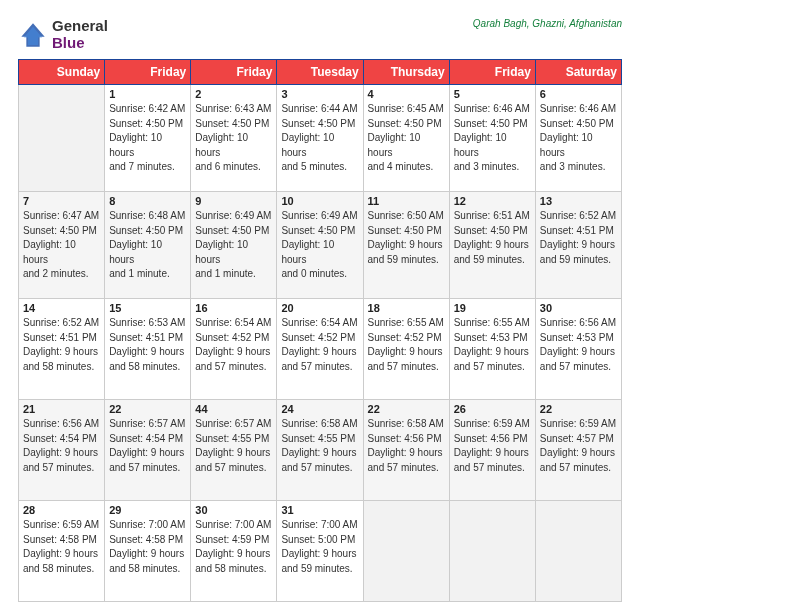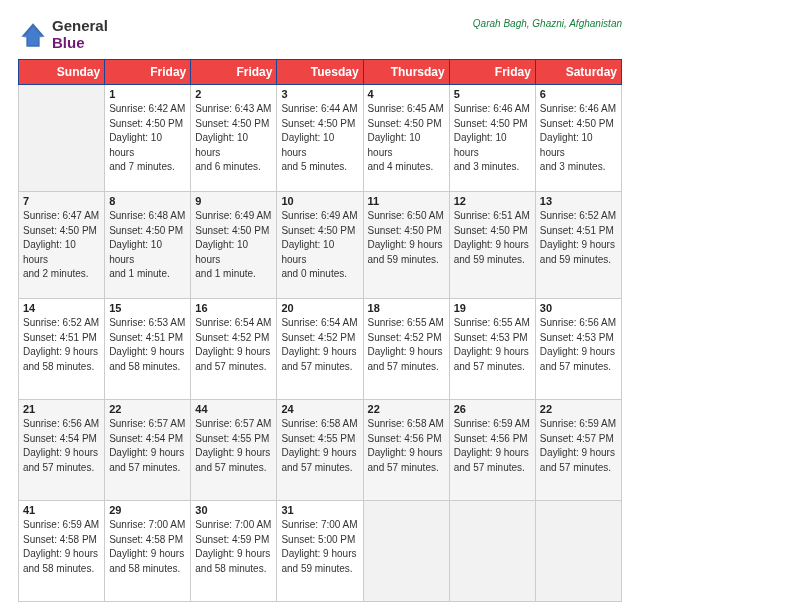--- a/index.html
+++ b/index.html
@@ -242,21 +242,21 @@
             <span class="day-num">26</span>
             <div class="day-info">Sunrise: 6:59 AM<br>Sunset: 4:56 PM<br>Daylight: 9 hours<br>and 57 minutes.</div>
           </td>
           <td>
             <span class="day-num">22</span>
             <div class="day-info">Sunrise: 6:59 AM<br>Sunset: 4:57 PM<br>Daylight: 9 hours<br>and 57 minutes.</div>
           </td>
         </tr>
         <tr class="row-bg-odd">
           <td>
-            <span class="day-num">41</span>
+            <span class="day-num">28</span>
             <div class="day-info">Sunrise: 6:59 AM<br>Sunset: 4:58 PM<br>Daylight: 9 hours<br>and 58 minutes.</div>
           </td>
           <td>
             <span class="day-num">29</span>
             <div class="day-info">Sunrise: 7:00 AM<br>Sunset: 4:58 PM<br>Daylight: 9 hours<br>and 58 minutes.</div>
           </td>
           <td>
             <span class="day-num">30</span>
             <div class="day-info">Sunrise: 7:00 AM<br>Sunset: 4:59 PM<br>Daylight: 9 hours<br>and 58 minutes.</div>
           </td>

